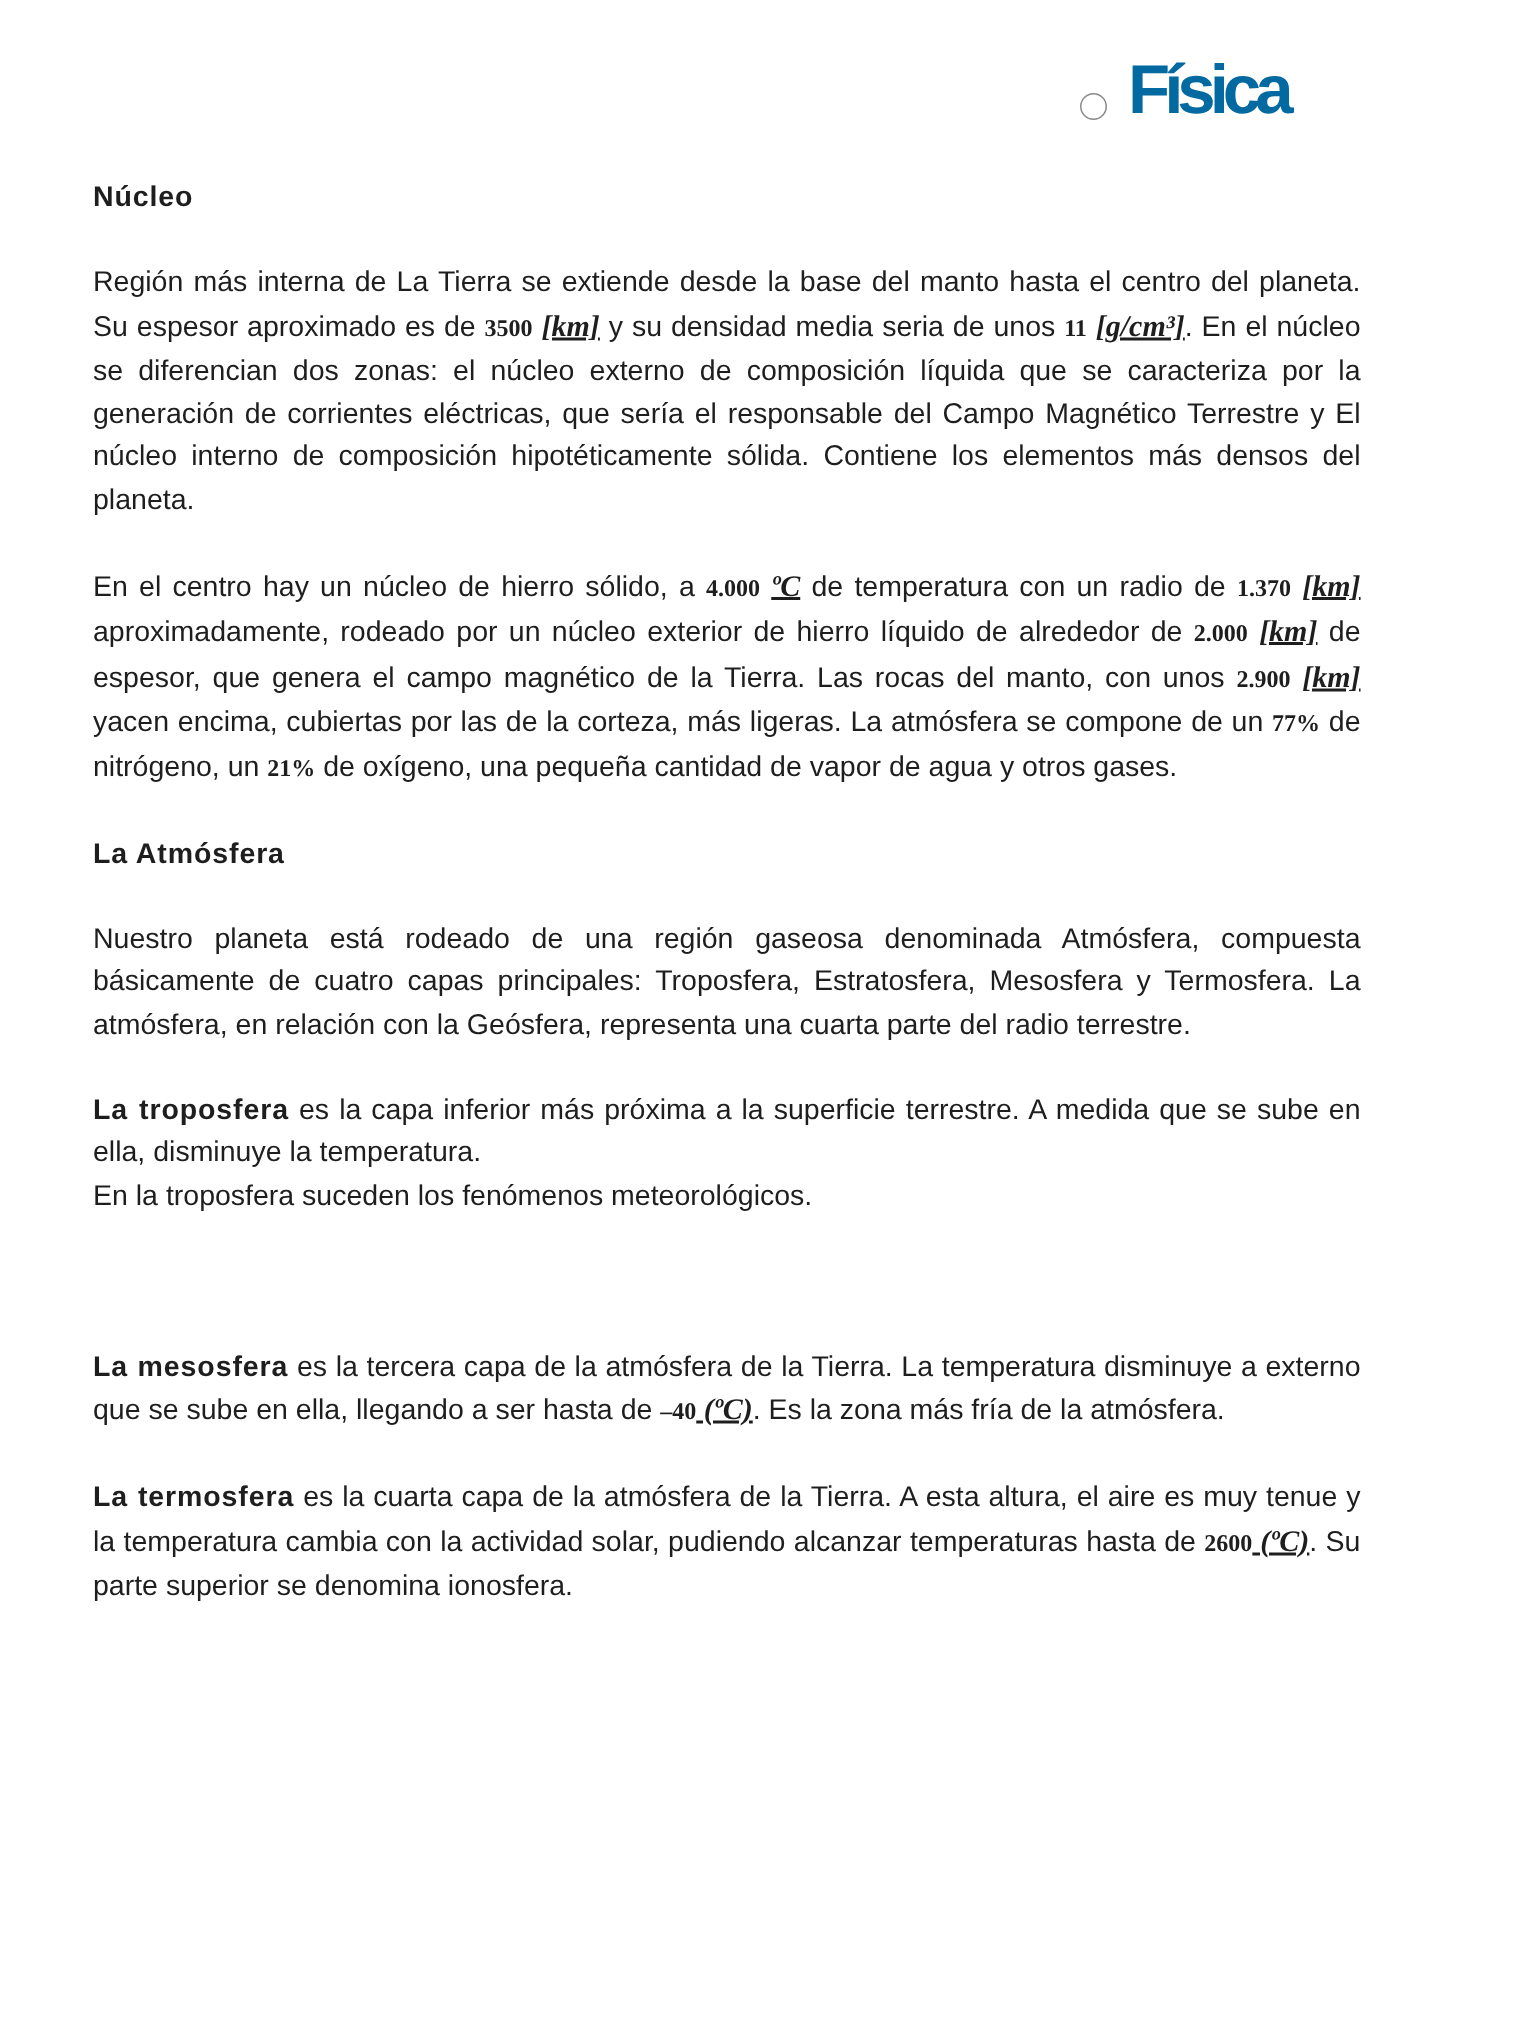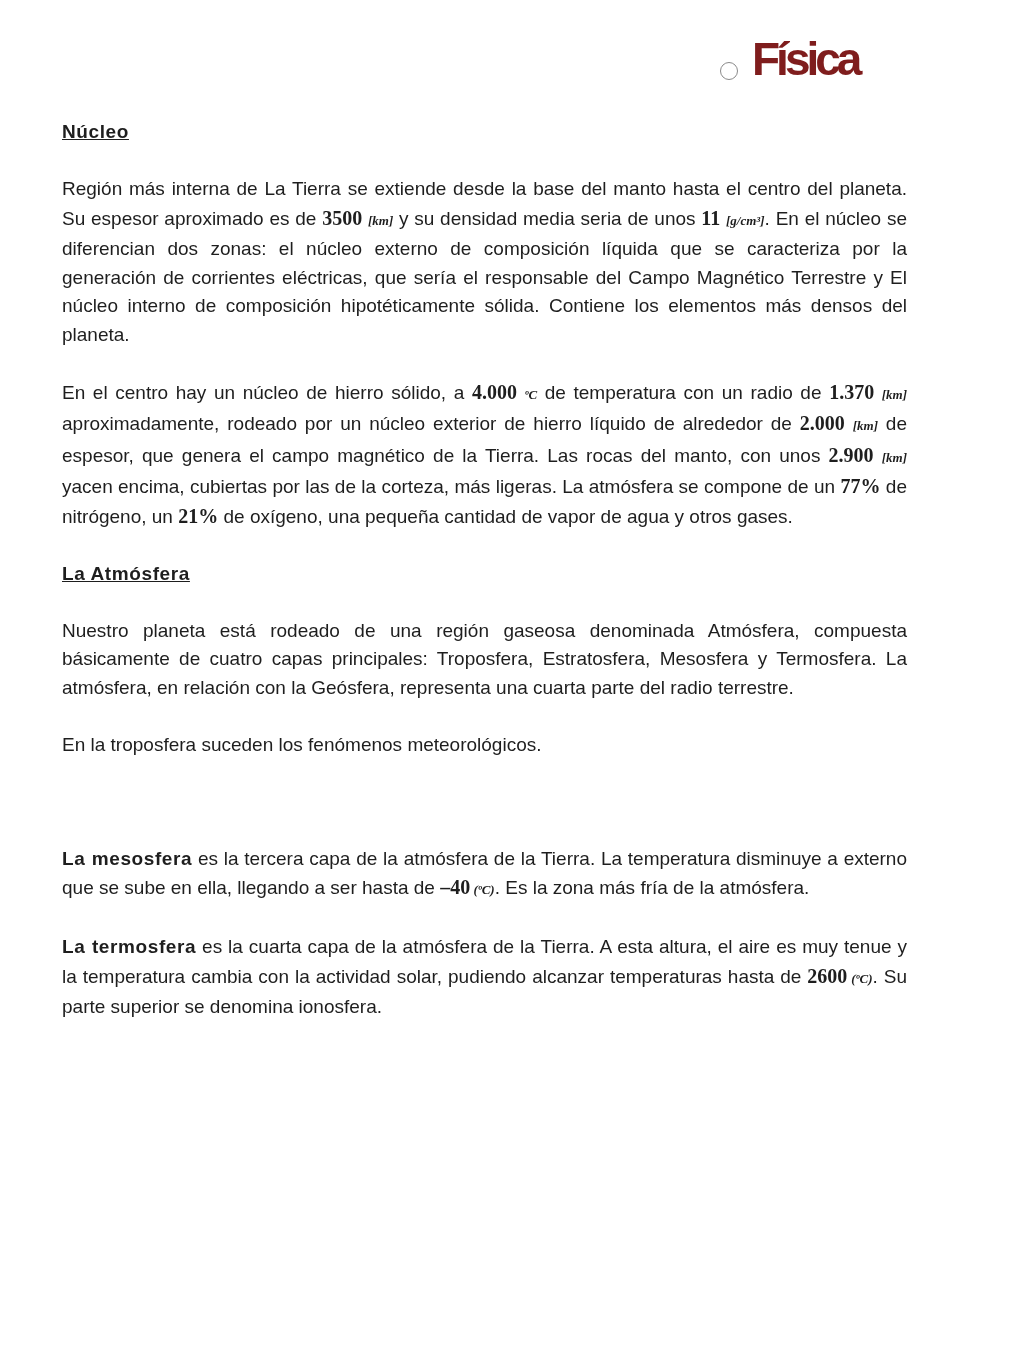--- a/index.html
+++ b/index.html
@@ -1,26 +1,26 @@
 <!DOCTYPE html>
 <html><head>
 <meta charset="utf-8">
 <style>
   html, body { margin: 0; padding: 0; background: #ffffff; }
   body { width: 1024px; height: 1347px; position: relative; overflow: hidden;
          font-family: "Liberation Sans", sans-serif; color: #1e1e1e; }
   .header { position: absolute; top: 36px; left: 720px; display: flex; align-items: flex-end; }
   .circle { width: 16px; height: 16px; border: 1.5px solid #8a8a8a; border-radius: 50%; margin-right: 14px; margin-bottom: 2px; }
-  .brand { font-family: "Liberation Sans", sans-serif; font-weight: bold; font-size: 46px; letter-spacing: -4px; color: #7f1d1d; line-height: 1; }
+  .brand { font-family: "Liberation Sans", sans-serif; font-weight: bold; font-size: 46px; letter-spacing: -4px; color: #0369a1; line-height: 1; }
   .content { position: absolute; left: 62px; top: 118px; width: 845px; font-size: 19px; line-height: 28.5px; }
-  .h { font-weight: bold; letter-spacing: 0.6px; margin: 0; text-decoration: underline; }
+  .h { font-weight: bold; letter-spacing: 0.6px; margin: 0; }
   p { margin: 0; text-align: justify; }
   .gap { height: 28.5px; }
-  .num { font-family: "Liberation Serif", serif; font-weight: bold; font-size: 20px; }
-  .unit { font-family: "Liberation Serif", serif; font-style: italic; font-weight: bold; font-size: 13px; }
+  .num { font-family: "Liberation Serif", serif; font-weight: bold; font-size: 16px; }
+  .unit { font-family: "Liberation Serif", serif; font-style: italic; font-weight: bold; font-size: 20px; text-decoration: underline; }
   b.term { letter-spacing: 0.6px; }
 </style>
 </head>
 <body>
 
 <div class="header">
   <span class="circle"></span>
   <span class="brand">Física</span>
 </div>
 
@@ -28,20 +28,21 @@
   <p class="h">Núcleo</p>
   <div class="gap"></div>
   <p><span>Región más interna de La Tierra se extiende desde la base del manto hasta el centro del planeta. Su espesor aproximado es de </span><span class="num">3500</span> <span class="unit">[km]</span><span> y su densidad media seria de unos </span><span class="num">11</span> <span class="unit">[g/cm³]</span><span>.  En el núcleo se diferencian dos zonas: el núcleo externo de composición líquida que se caracteriza por la generación de corrientes eléctricas, que sería el responsable del Campo Magnético Terrestre y El núcleo interno de composición hipotéticamente sólida. Contiene los elementos más densos del planeta.</span></p>
   <div class="gap"></div>
   <p><span>En el centro hay un núcleo de hierro sólido, a </span><span class="num">4.000</span> <span class="unit">ºC</span><span> de temperatura con un radio de </span><span class="num">1.370</span> <span class="unit">[km]</span><span> aproximadamente, rodeado por un núcleo exterior de hierro líquido de alrededor de </span><span class="num">2.000</span> <span class="unit">[km]</span><span> de espesor, que genera el campo magnético de la Tierra. Las rocas del manto, con unos </span><span class="num">2.900</span> <span class="unit">[km]</span><span> yacen encima, cubiertas por las de la corteza, más ligeras. La atmósfera se compone de un </span><span class="num">77%</span><span> de nitrógeno, un </span><span class="num">21%</span><span> de oxígeno, una pequeña cantidad de vapor de agua y otros gases.</span></p>
   <div class="gap"></div>
   <p class="h">La Atmósfera</p>
   <div class="gap"></div>
   <p>Nuestro planeta está rodeado de una región gaseosa denominada Atmósfera, compuesta básicamente de cuatro capas principales: Troposfera, Estratosfera, Mesosfera y Termosfera. La atmósfera, en relación con la Geósfera, representa una cuarta parte del radio terrestre.</p>
   <div class="gap"></div>
+  <p><b class="term">La troposfera</b><span> es la capa inferior más próxima a la superficie terrestre. A medida que se sube en ella, disminuye la temperatura.</span></p>
   <p>En la troposfera suceden los fenómenos meteorológicos.</p>
   <div class="gap"></div>
   <div class="gap"></div>
   <div class="gap"></div>
   <p><b class="term">La mesosfera</b><span> es la tercera capa de la atmósfera de la Tierra. La temperatura disminuye a externo que se sube en ella, llegando a ser hasta de </span><span class="num">–40</span><span class="unit"> (ºC)</span><span>. Es la zona más fría de la atmósfera.</span></p>
   <div class="gap"></div>
   <p><b class="term">La termosfera</b><span> es la cuarta capa de la atmósfera de la Tierra. A esta altura, el aire es muy tenue y la temperatura cambia con la actividad solar, pudiendo alcanzar temperaturas hasta de </span><span class="num">2600</span><span class="unit"> (ºC)</span><span>. Su parte superior se denomina ionosfera.</span></p>
 </div>
 
 </body></html>

